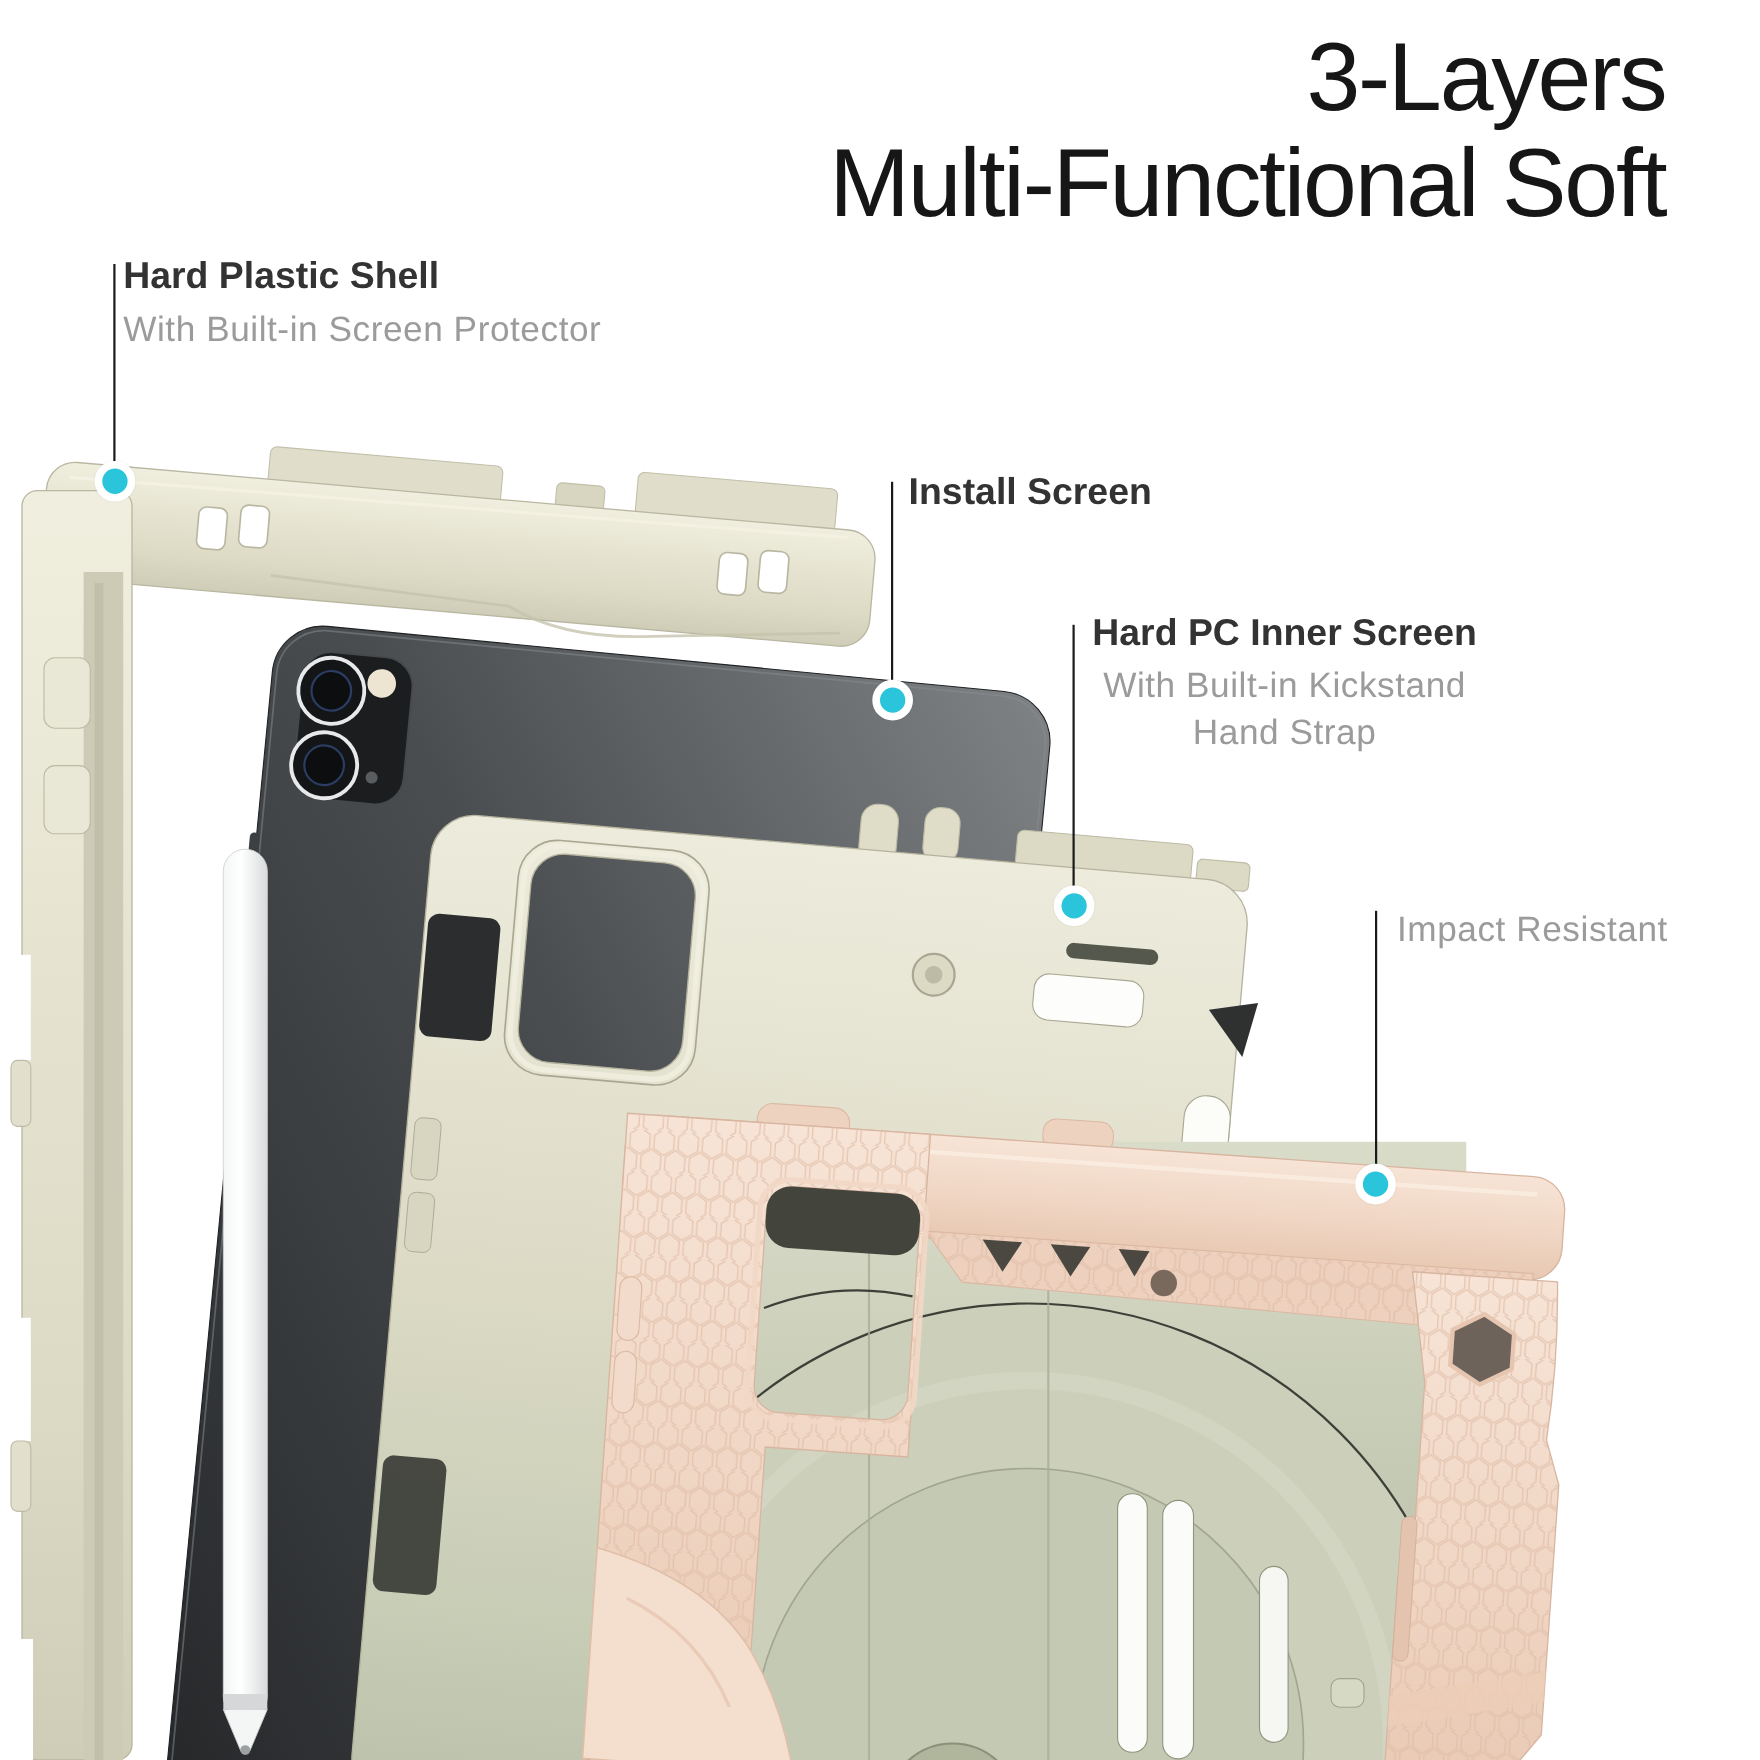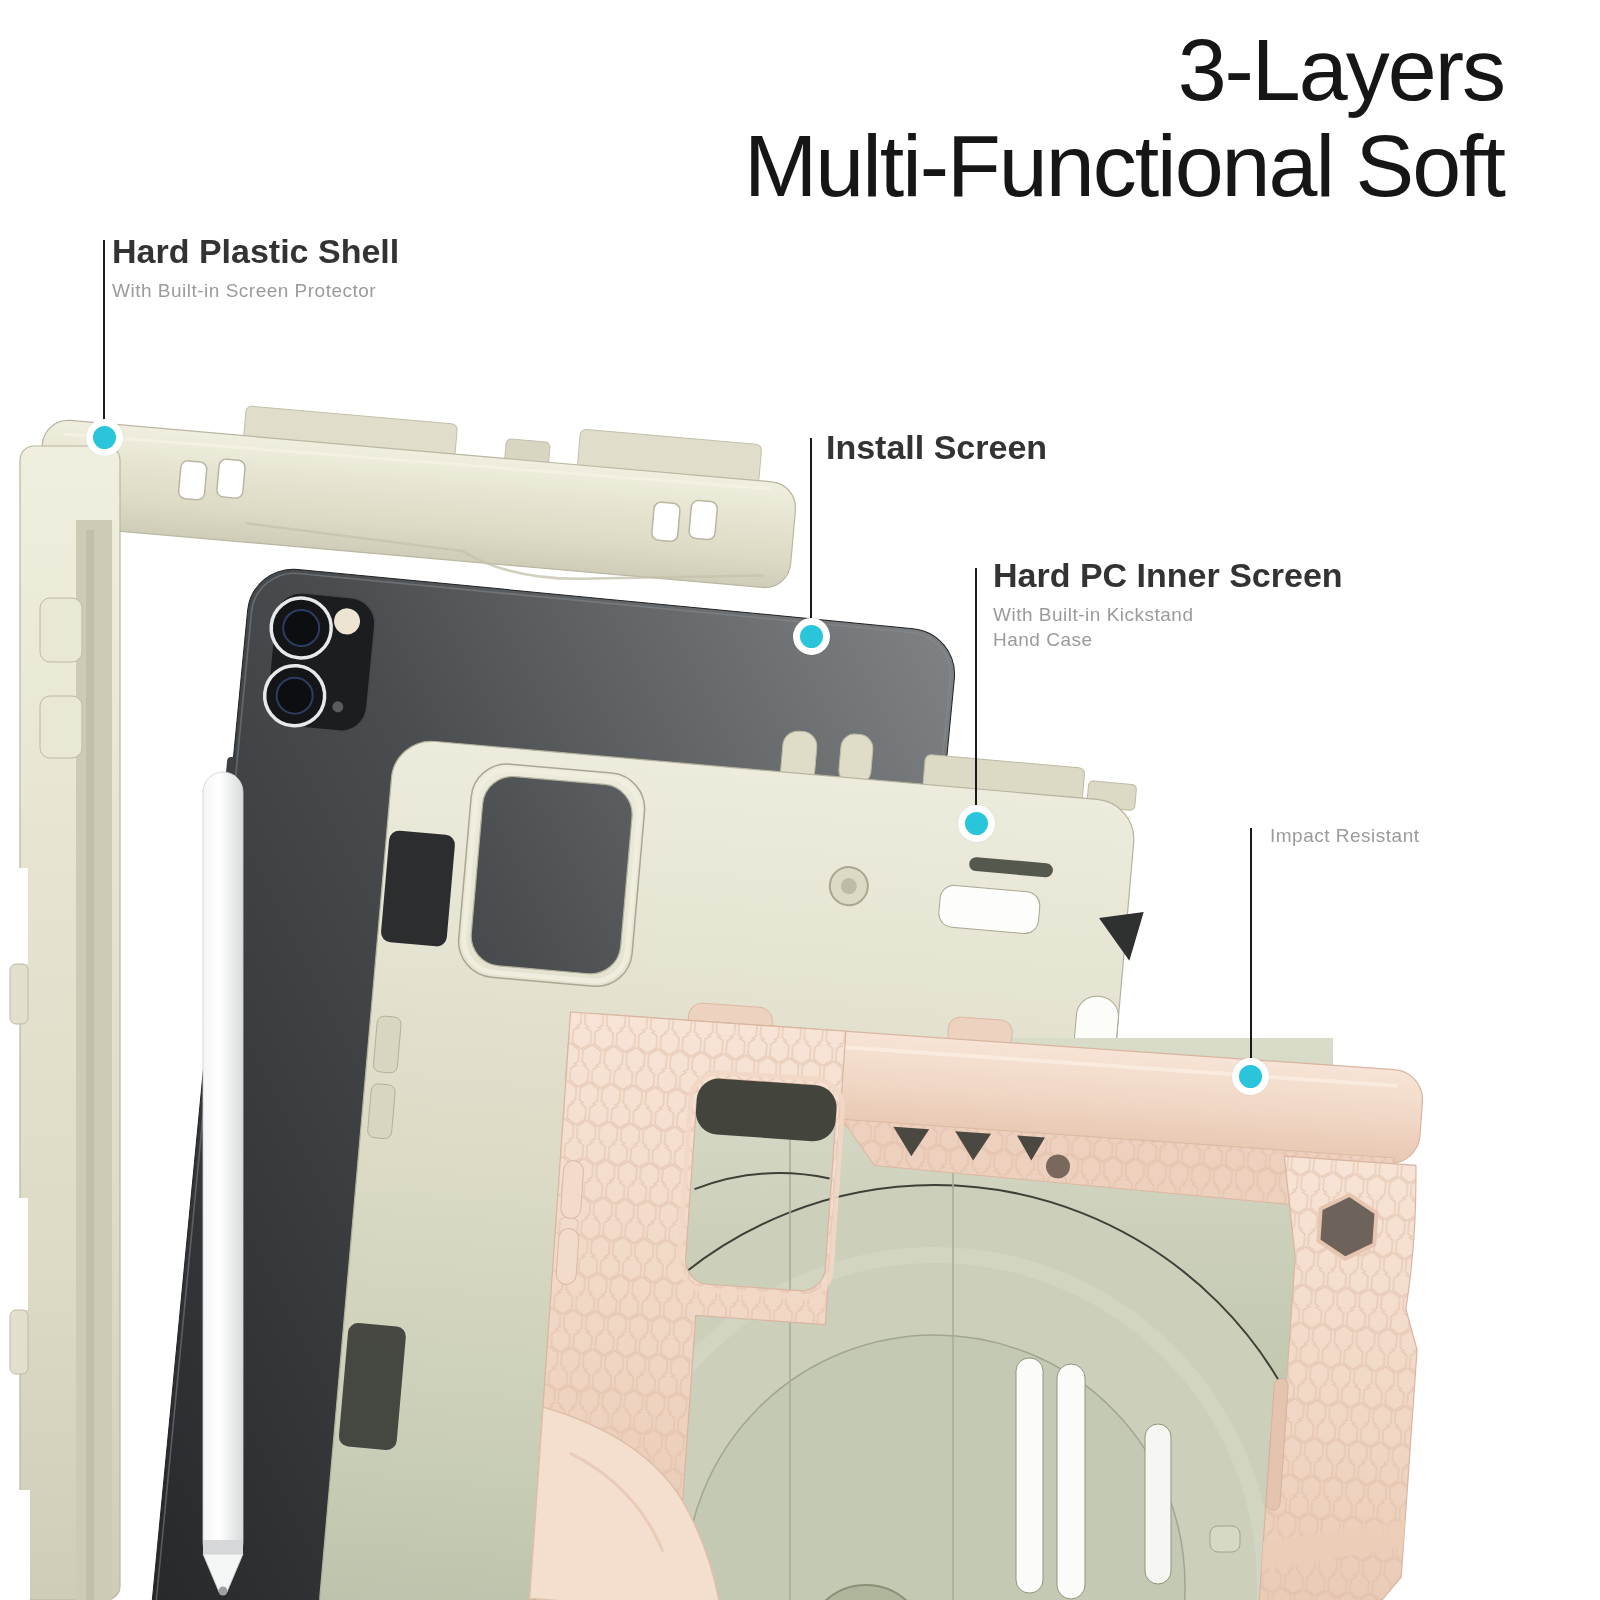--- a/index.html
+++ b/index.html
@@ -12,35 +12,35 @@
   html,body{margin:0;padding:0;}
   body{
     width:1600px;height:1600px;position:relative;overflow:hidden;
     background:var(--background);
     font-family:"Liberation Sans", sans-serif;
   }
   .stage{position:absolute;inset:0;}
   svg.illustration{position:absolute;left:0;top:0;}
 
   .main-title{
-    position:absolute;top:22px;right:96px;text-align:right;
+    position:absolute;top:22px;right:86px;text-align:right;
     font-size:88px;line-height:1.09;letter-spacing:-2px;
     color:var(--title_text);font-weight:400;white-space:nowrap;
   }
 
   .callout{position:absolute;}
   .callout .line{position:absolute;width:2px;background:var(--callout_line);}
   .callout .dot{
     position:absolute;width:23px;height:23px;border-radius:50%;
     background:var(--accent_cyan);border:7px solid #ffffff;
     box-shadow:0 0 2px rgba(0,0,0,0.08);
   }
   .callout .text{position:absolute;white-space:nowrap;}
   .callout .c-title{font-size:34px;font-weight:700;color:var(--label_title);letter-spacing:0px;}
-  .callout .c-sub{font-size:19px;color:var(--label_subtitle);margin-top:7px;letter-spacing:0.5px;line-height:1.32;}
+  .callout .c-sub{font-size:32px;color:var(--label_subtitle);margin-top:7px;letter-spacing:0.5px;line-height:1.32;text-align:center;}
 
   
   .c1 .line{left:103px;top:240px;height:197px;}
   .c1 .dot{left:86px;top:419px;}
   .c1 .text{left:112px;top:232px;}
   
   .c2 .line{left:810px;top:438px;height:198px;}
   .c2 .dot{left:793px;top:618px;}
   .c2 .text{left:826px;top:428px;}
   
@@ -242,21 +242,21 @@
     </div>
   </div>
 
   <div class="callout c3">
     <span class="line"></span>
     <span class="dot"></span>
     <div class="text">
       <div class="c-title">Hard PC Inner Screen</div>
       <div class="c-sub">
         <div>With Built-in Kickstand</div>
-        <div>Hand Case</div>
+        <div>Hand Strap</div>
       </div>
     </div>
   </div>
 
   <div class="callout c4">
     <span class="line"></span>
     <span class="dot"></span>
     <div class="text">
       <div class="c-sub">Impact Resistant</div>
     </div>

